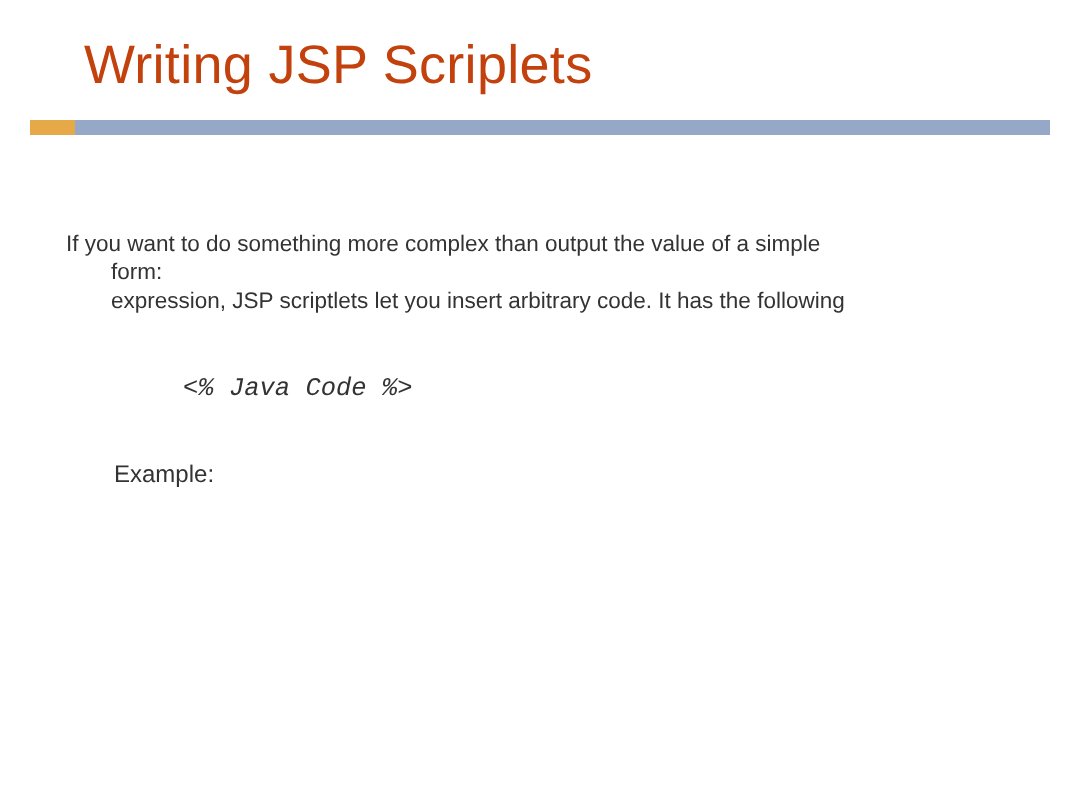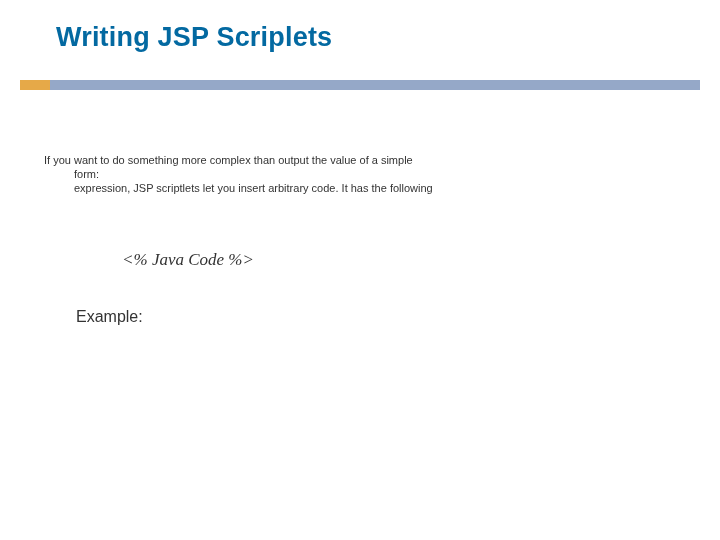--- a/index.html
+++ b/index.html
@@ -15,23 +15,23 @@
   .slide {
     position: relative;
     width: 720px;
     height: 540px;
     box-sizing: border-box;
   }
   .title {
     position: absolute;
     top: 22px;
     left: 56px;
-    font-size: 27px;
-    color: #0369a1;
-    font-weight: 700;
+    font-size: 36px;
+    color: #c2410c;
+    font-weight: 400;
     letter-spacing: 0.2px;
   }
   .title-divider {
     position: absolute;
     top: 80px;
     left: 20px;
     right: 20px;
     height: 10px;
     display: flex;
   }
@@ -43,33 +43,33 @@
   .title-divider .bar {
     flex: 1;
     height: 10px;
     background: #95A8C8;
   }
   .body-text {
     position: absolute;
     top: 154px;
     left: 44px;
     right: 44px;
-    font-size: 11px;
+    font-size: 15px;
     line-height: 1.25;
     color: #333;
   }
   .body-text .indent {
     display: block;
     margin-left: 30px;
   }
   .code-form {
     position: absolute;
     top: 250px;
     left: 122px;
-    font-family: Liberation Serif, serif;
+    font-family: Liberation Mono, monospace;
     font-size: 17px;
     color: #333;
     font-style: italic;
   }
   .example-label {
     position: absolute;
     top: 308px;
     left: 76px;
     font-size: 16px;
     color: #333;

